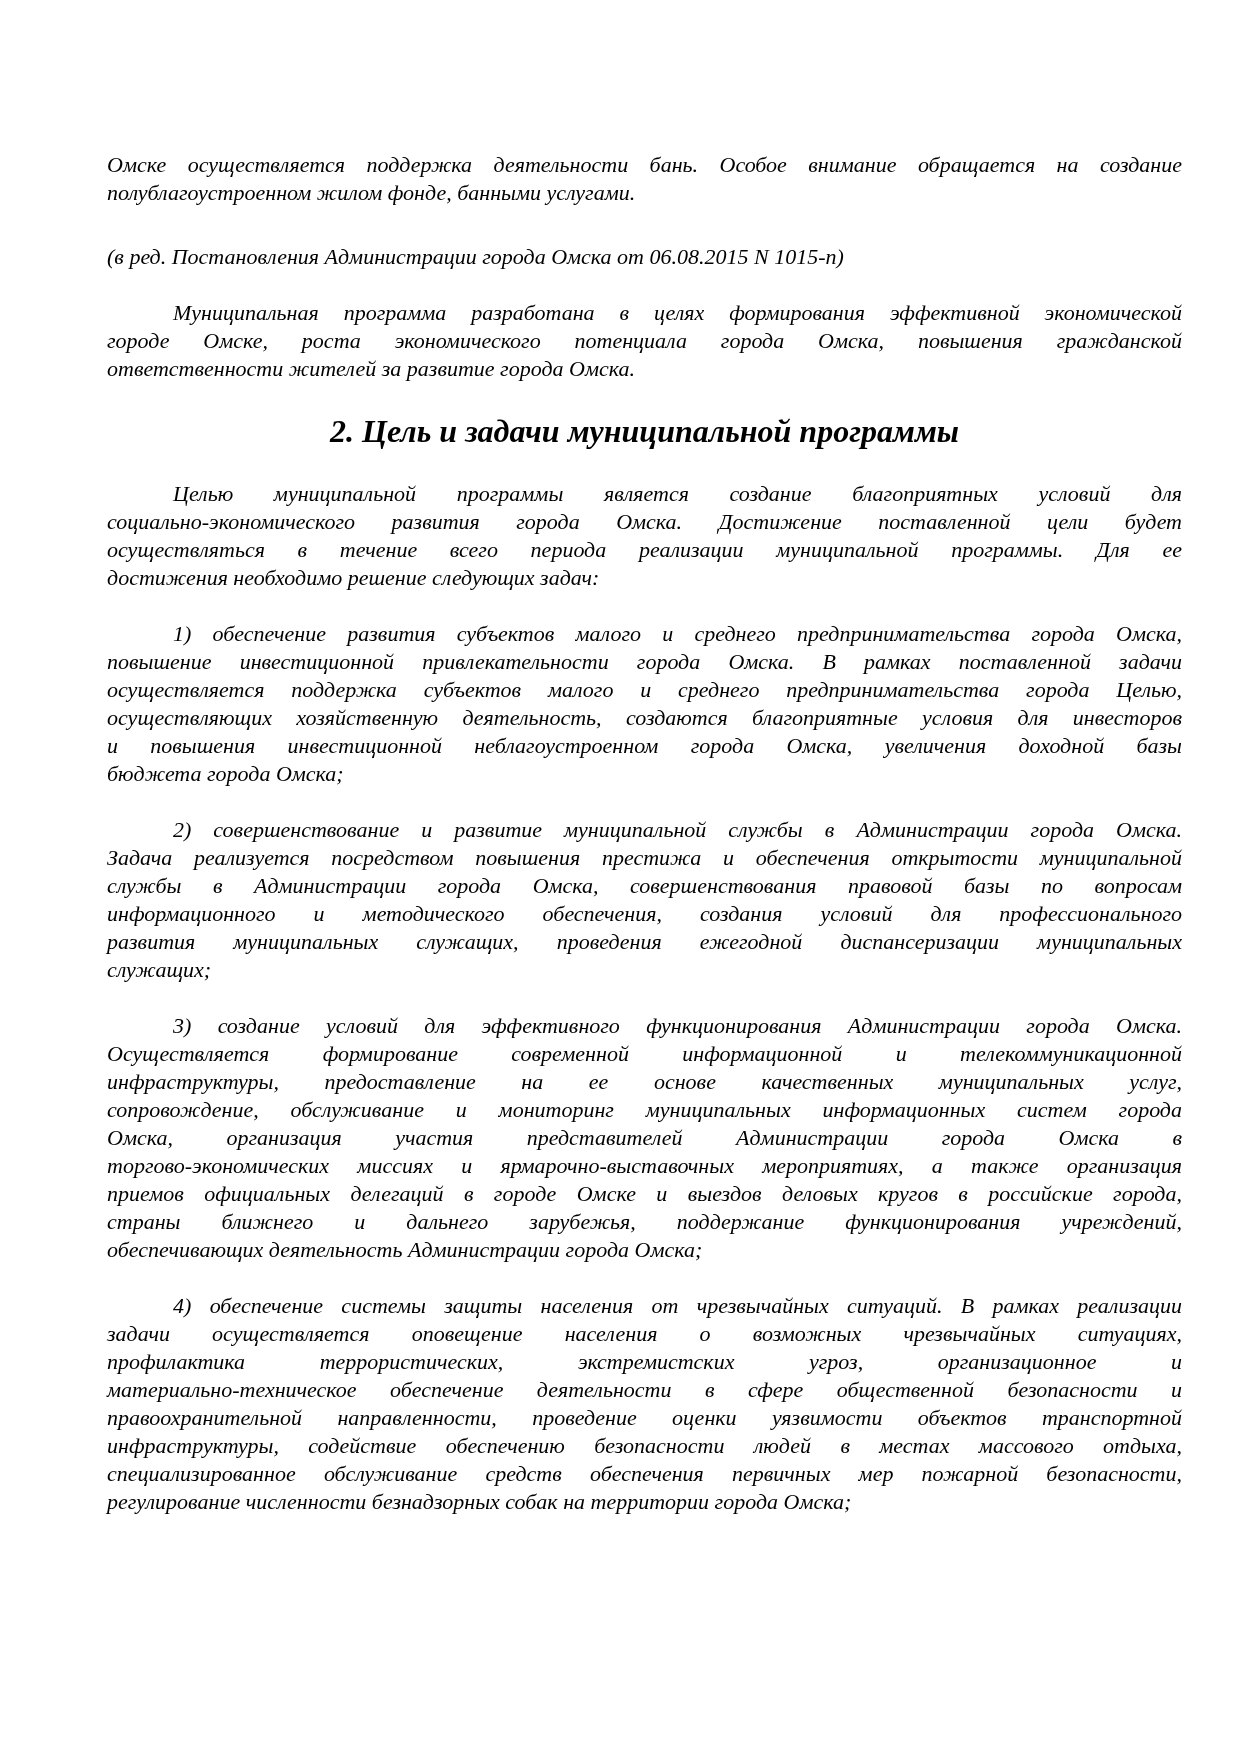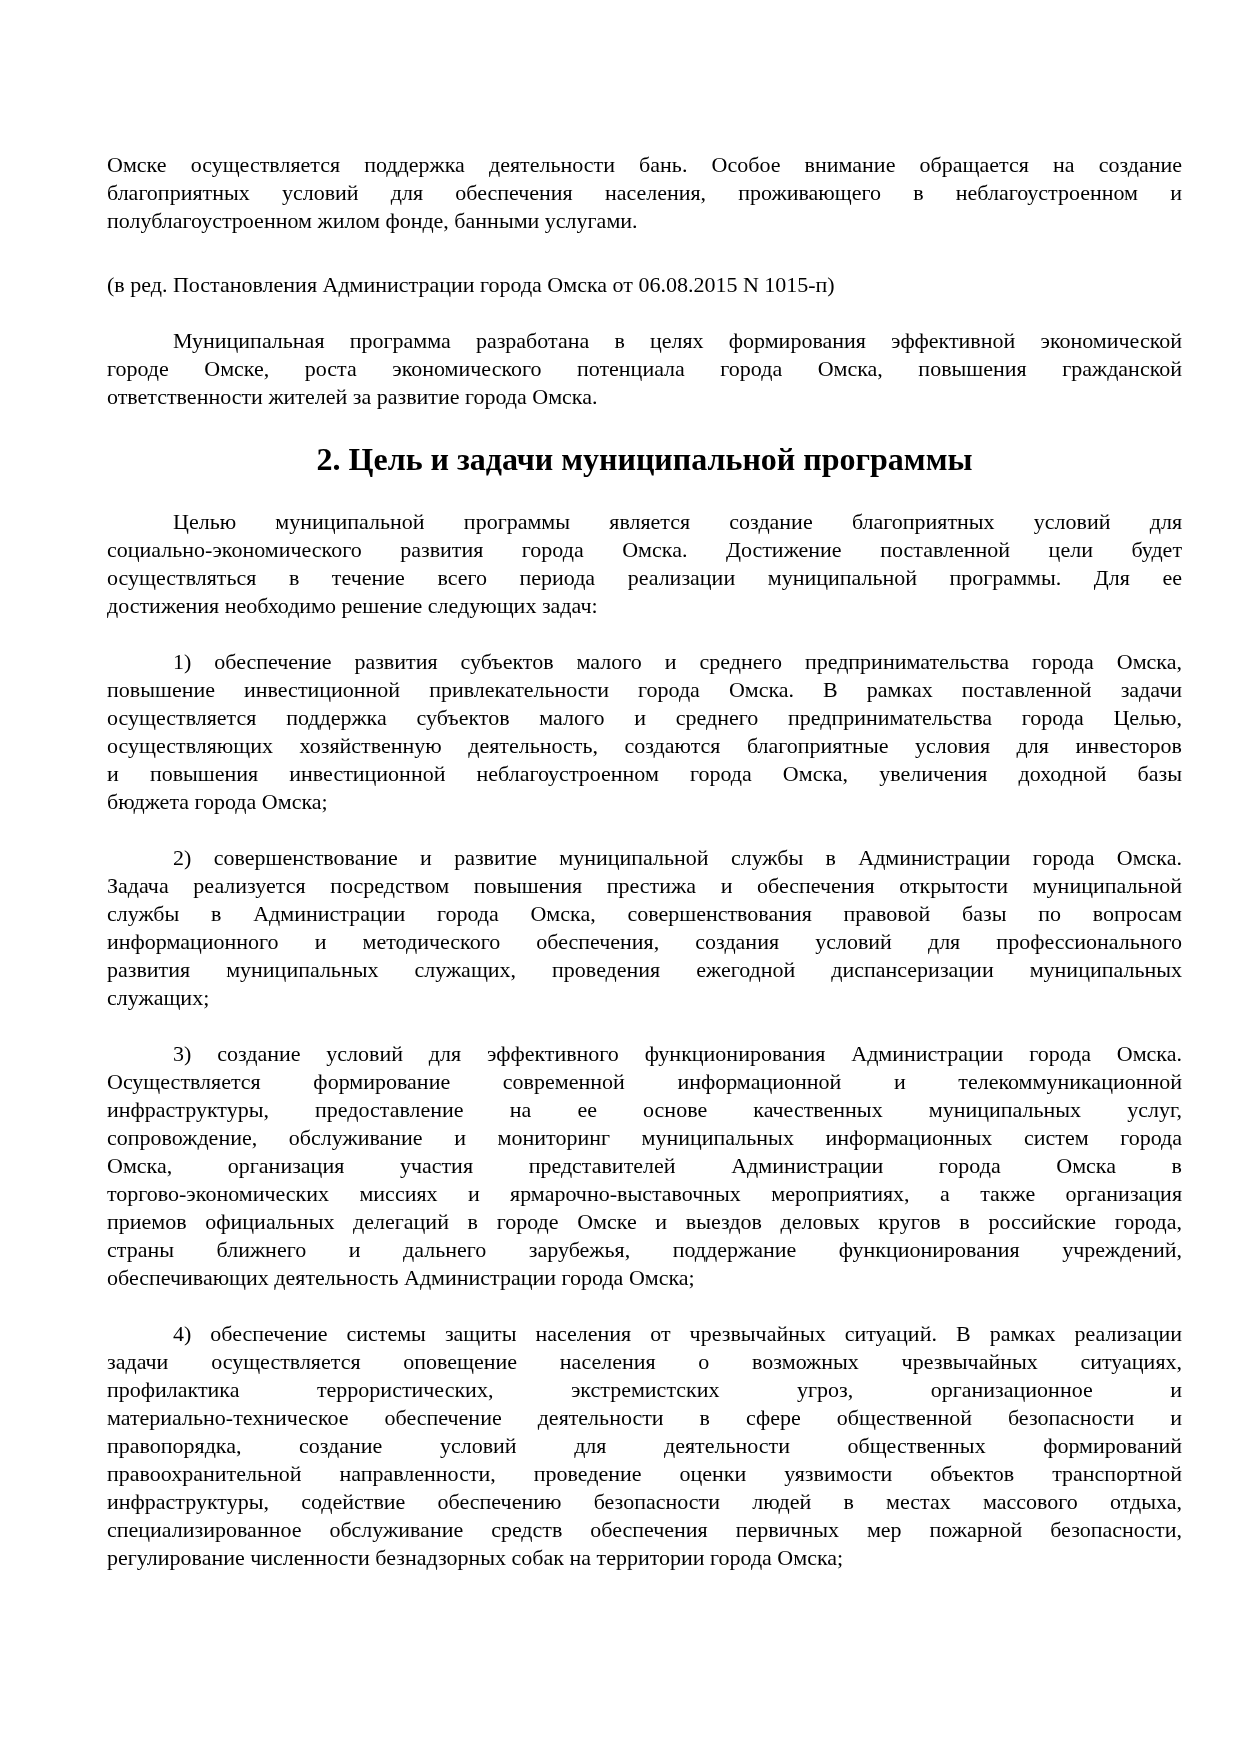--- a/index.html
+++ b/index.html
@@ -23,20 +23,21 @@
     width: 1075px;
     font-size: 22px;
     line-height: 28px;
   }
   .block { margin: 0; }
   .block.gap { margin-top: 28px; }
 
   .line {
     text-align: justify;
     text-align-last: justify;
+    font-style: italic;
   }
   .line.last {
     text-align-last: left;
   }
   .block.indent .line.first {
     text-indent: 66px;
   }
   .block.note .line {
     text-align: left;
     text-align-last: left;
@@ -55,21 +56,20 @@
     text-align-last: center;
     text-indent: 0;
   }
 </style>
 </head>
 <body style="background: rgb(255, 255, 255); color: rgb(0, 0, 0);">
 
 <main id="doc-content">
     <div class="block body">
       <div class="line first">Омске осуществляется поддержка деятельности бань. Особое внимание обращается на создание</div>
-      <div class="line">благоприятных условий для обеспечения населения, проживающего в неблагоустроенном и</div>
       <div class="line last">полублагоустроенном жилом фонде, банными услугами.</div>
     </div>
     <div class="block note">
       <div class="line first last">(в ред. Постановления Администрации города Омска от 06.08.2015 N 1015-п)</div>
     </div>
     <div class="block body gap indent">
       <div class="line first">Муниципальная программа разработана в целях формирования эффективной экономической</div>
       <div class="line">городе Омске, роста экономического потенциала города Омска, повышения гражданской</div>
       <div class="line last">ответственности жителей за развитие города Омска.</div>
     </div>
@@ -107,19 +107,18 @@
       <div class="line">торгово-экономических миссиях и ярмарочно-выставочных мероприятиях, а также организация</div>
       <div class="line">приемов официальных делегаций в городе Омске и выездов деловых кругов в российские города,</div>
       <div class="line">страны ближнего и дальнего зарубежья, поддержание функционирования учреждений,</div>
       <div class="line last">обеспечивающих деятельность Администрации города Омска;</div>
     </div>
     <div class="block body gap indent">
       <div class="line first">4) обеспечение системы защиты населения от чрезвычайных ситуаций. В рамках реализации</div>
       <div class="line">задачи осуществляется оповещение населения о возможных чрезвычайных ситуациях,</div>
       <div class="line">профилактика террористических, экстремистских угроз, организационное и</div>
       <div class="line">материально-техническое обеспечение деятельности в сфере общественной безопасности и</div>
-      <div class="line">правопорядка, создание условий для деятельности общественных формирований</div>
       <div class="line">правоохранительной направленности, проведение оценки уязвимости объектов транспортной</div>
       <div class="line">инфраструктуры, содействие обеспечению безопасности людей в местах массового отдыха,</div>
       <div class="line">специализированное обслуживание средств обеспечения первичных мер пожарной безопасности,</div>
       <div class="line last">регулирование численности безнадзорных собак на территории города Омска;</div>
     </div>
   </main>
 
 </body></html>

